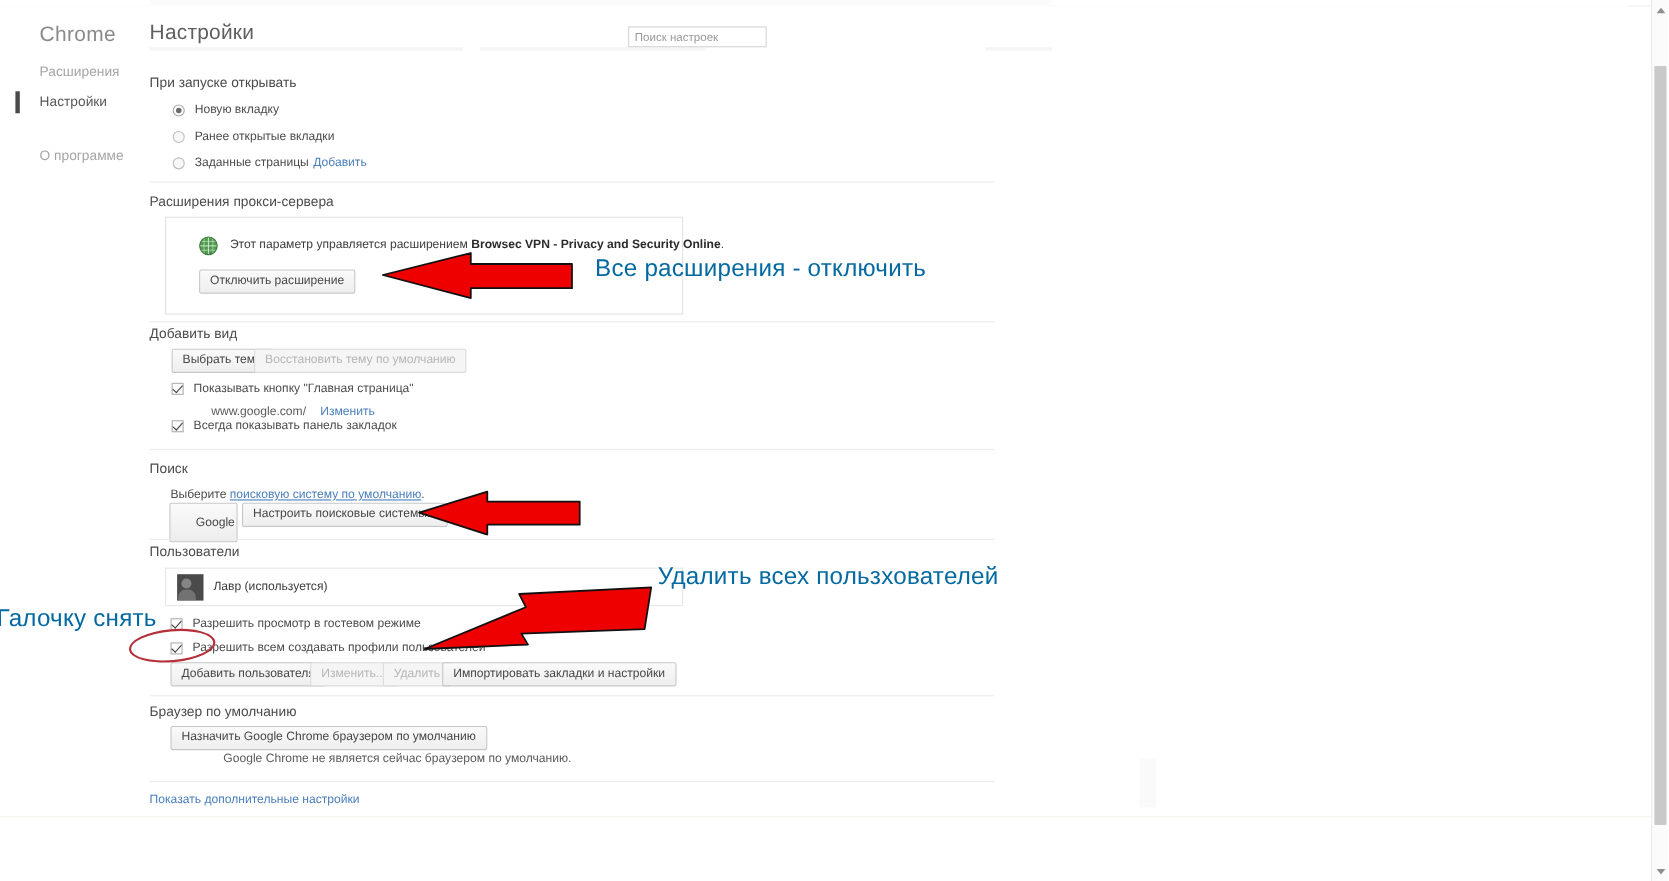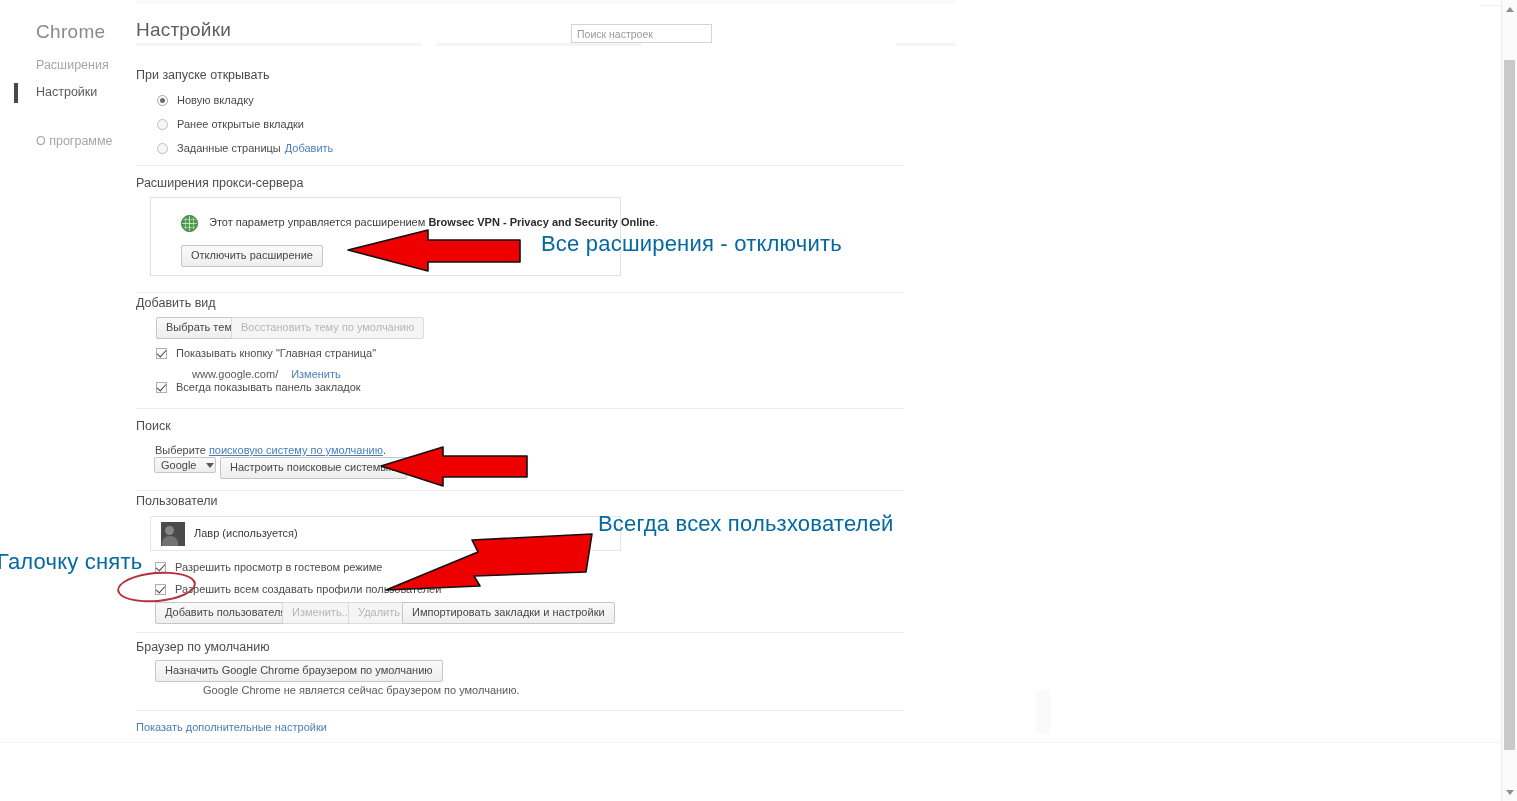--- a/index.html
+++ b/index.html
@@ -97,21 +97,21 @@
     height: 3px;
     background: #f4f4f4;
   }
   .ghost-line.a { left: 0px;   width: 285px; }
   .ghost-line.b { left: 300px; width: 205px; }
   .ghost-line.c { left: 760px; width: 60px;  }
 
   .search-settings {
     position: absolute;
     left: 435px; top: 19px;
-    width: 141px; height: 19px;
+    width: 126px; height: 19px;
     border: 1px solid #d4d4d4;
     background: #ffffff;
     font-family: "Liberation Sans", sans-serif;
     font-size: 10.5px;
     color: #5a5a5a;
     padding: 0 5px;
     box-sizing: border-box;
   }
   .search-settings::placeholder { color: #9a9a9a; opacity: 1; }
 
@@ -267,22 +267,22 @@
   .select {
     position: absolute;
     display: inline-flex;
     align-items: center;
     justify-content: space-between;
     font-size: 11px;
     color: #474747;
     background: linear-gradient(#fafafa, #ededed);
     border: 1px solid #c6c6c6;
     border-radius: 2px;
-    height: 16px;
-    padding: 0 6px;
+    height: 36px;
+    padding: 0 23px;
     box-sizing: border-box;
     cursor: pointer;
     white-space: nowrap;
   }
   .caret {
     margin-left: 10px;
     width: 0; height: 0;
     border-left: 4px solid transparent;
     border-right: 4px solid transparent;
     border-top: 5px solid #5a5a5a;
@@ -448,21 +448,21 @@
           <span class="radio-label">Заданные страницы</span>
           <span style="width:4px;"></span>
           <span class="link">Добавить</span>
         </div>
       </div>
 
       <div class="section">
         <div class="divider" style="top:113px;"></div>
         <div class="sec-title" style="position:absolute;left:0;top:124px;">Расширения прокси-сервера</div>
 
-        <div class="proxy-box" style="left:14px; top:145px; width:471px; height:79px;">
+        <div class="proxy-box" style="left:14px; top:145px; width:471px; height:89px;">
           <div class="globe-icon"></div>
           <div class="proxy-text">
             <span>Этот параметр управляется расширением</span>
             <b>Browsec VPN - Privacy and Security Online</b><span>.</span>
           </div>
           <button class="btn btn-abs" style="left:30px; top:47px;">Отключить расширение</button>
         </div>
       </div>
 
       <div class="section">
@@ -555,21 +555,21 @@
   </svg>
   <div class="anno-text" style="left:541px; top:231px; font-size:22px;">Все расширения - отключить</div>
 
   <svg class="arrow" style="left:375px; top:443px; width:160px; height:44px;" viewBox="0 0 160 44">
     <polygon points="6,23 68,4 68,13 152,13 152,34 68,34 68,43" fill="#ee0000" stroke="#111111" stroke-width="1.6" stroke-linejoin="round"></polygon>
   </svg>
 
   <svg class="arrow" style="left:380px; top:528px; width:230px; height:80px;" viewBox="0 0 230 80">
     <polygon points="6,62 98,24 92,12 212,6 206,44 94,48 100,58" fill="#ee0000" stroke="#111111" stroke-width="1.6" stroke-linejoin="round"></polygon>
   </svg>
-  <div class="anno-text" style="left:598px; top:511px; font-size:22px;">Всегда всех пользхователей</div>
+  <div class="anno-text" style="left:598px; top:511px; font-size:22px;">Удалить всех пользхователей</div>
 
   <div class="anno-text" style="left:-3px; top:549px; font-size:22px;">Галочку снять</div>
   <div class="ellipse" style="left:117px; top:572px; width:75px; height:26px;"></div>
 
   <div class="scrollbar">
     <div class="sb-arrow up">
       <i></i>
     </div>
     <div class="sb-thumb"></div>
     <div class="sb-arrow down">

